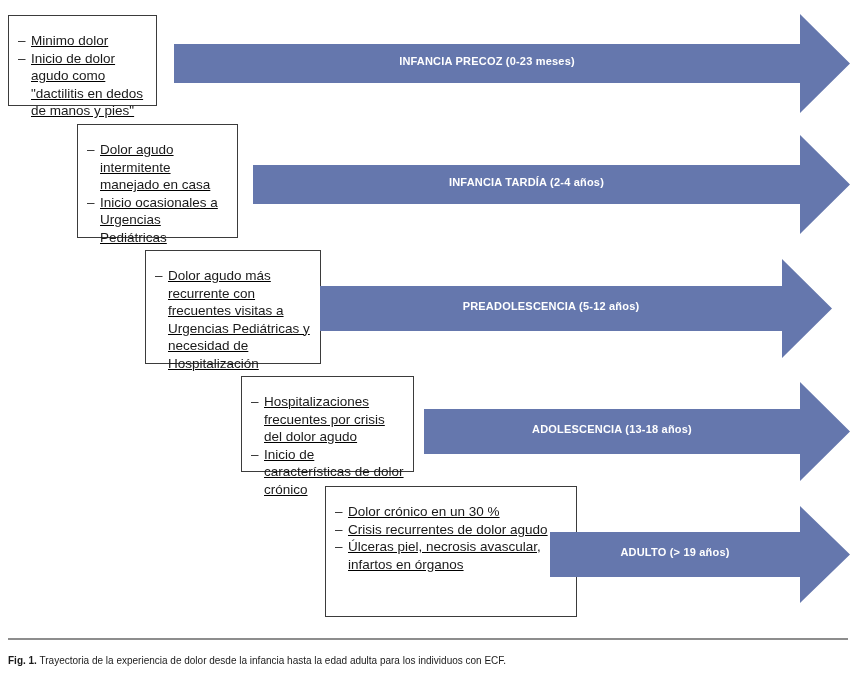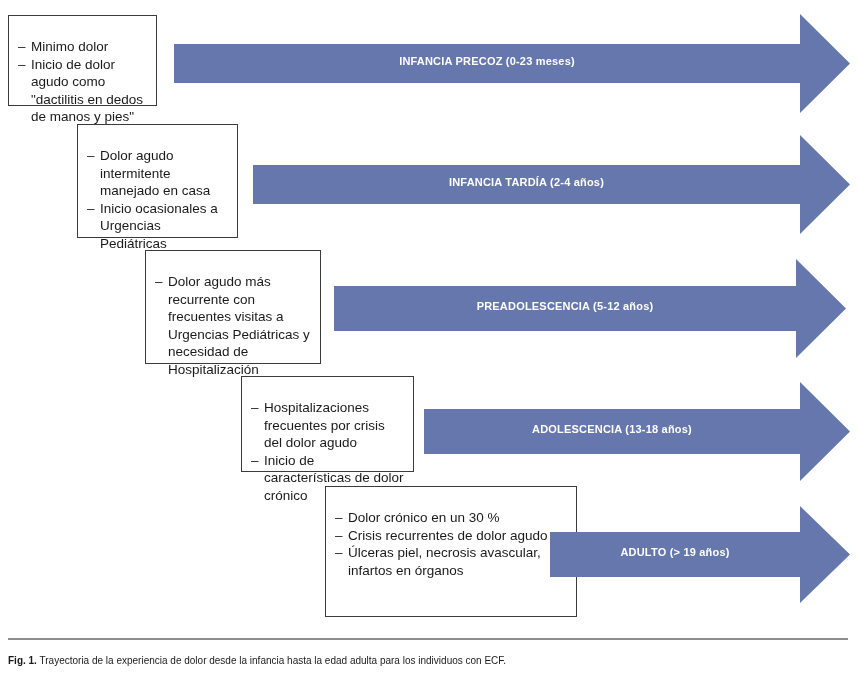--- a/index.html
+++ b/index.html
@@ -50,21 +50,22 @@
     line-height: 1;
     pointer-events: none;
   }
 
   
   .note-box {
     position: absolute;
     box-sizing: border-box;
     background: #ffffff;
     border: 1px solid #3b3b3b;
-    padding: 22px 8px 7px 9px;
+    padding: 16px 8px 7px 9px;
+    text-decoration: underline;
   }
   .note-list {
     margin: 0;
     padding: 0;
     list-style: none;
   }
   .note-item {
     position: relative;
     padding-left: 13px;
     font-size: 13.5px;
@@ -145,21 +146,21 @@
       </svg>
       <div class="arrow-label" style="left:0; top:42px; width:547px;">INFANCIA TARDÍA (2-4 años)</div>
     </div>
 
     <div class="note-box" style="left:145px; top:250px; width:176px; height:114px;">
       <ul class="note-list">
         <li class="note-item">Dolor agudo más recurrente con frecuentes visitas a Urgencias Pediátricas y necesidad de Hospitalización</li>
       </ul>
     </div>
 
-    <div class="arrow-row" style="left:334px; top:259px; width:512px; height:99px;padding-left:9px;">
+    <div class="arrow-row" style="left:320px; top:259px; width:512px; height:99px;padding-left:9px;">
       <svg class="arrow-svg" width="512" height="99" viewBox="0 0 512 99">
         <polygon points="0,27 462,27 462,0 512,49.5 462,99 462,72 0,72" fill="#6577AD"></polygon>
       </svg>
       <div class="arrow-label" style="left:0; top:42px; width:462px;">PREADOLESCENCIA (5-12 años)</div>
     </div>
 
     <div class="note-box" style="left:235px; top:376px; width:173px; height:96px;margin-left:6px;">
       <ul class="note-list">
         <li class="note-item">Hospitalizaciones frecuentes por crisis del dolor agudo</li>
         <li class="note-item">Inicio de características de dolor crónico</li>

